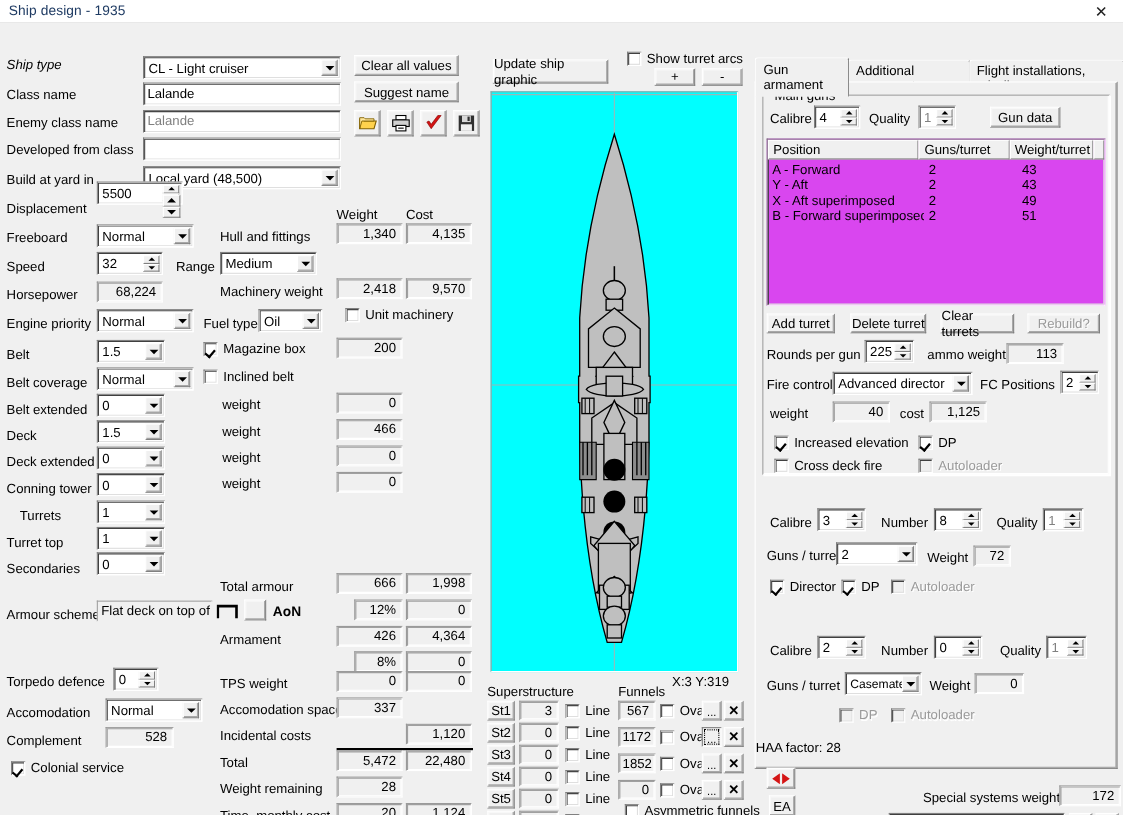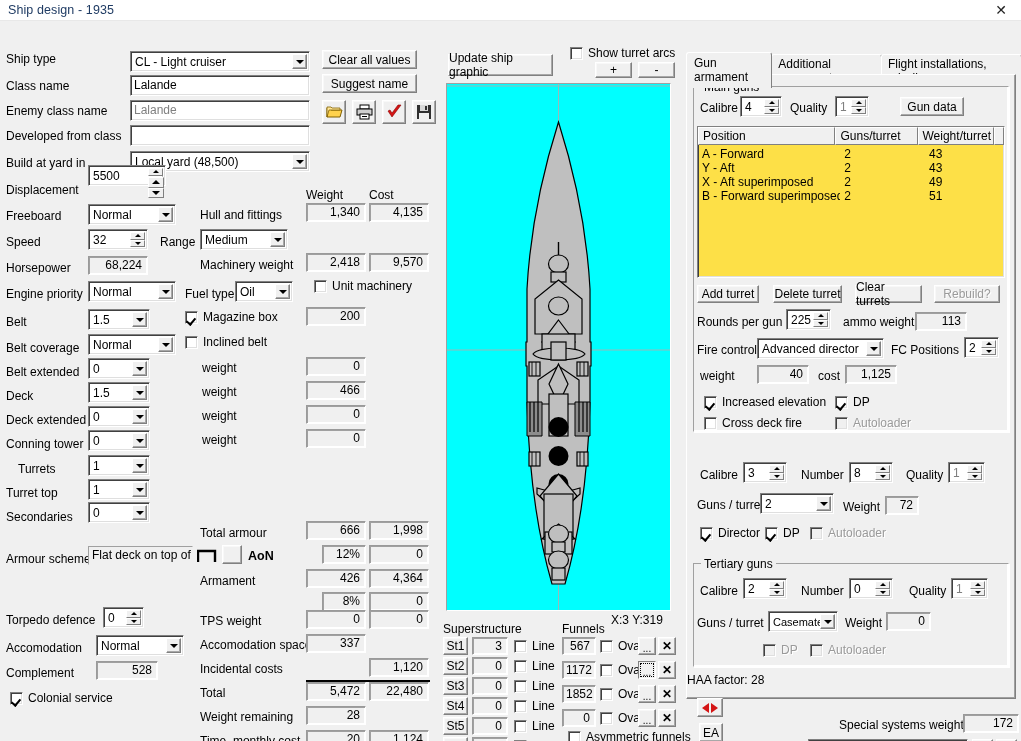--- a/index.html
+++ b/index.html
@@ -186,21 +186,21 @@
   .tab.active { padding: 3px 7px 4px 7px; position: relative; z-index: 3; font-weight: normal;}
   .tabpanel {
     position: absolute;
     background: #f0f0f0;
     border: 1px solid; border-color: #ffffff #808080 #808080 #ffffff;
     box-shadow: inset -1px -1px 0 #a0a0a0;
   }
 
   
   .lv {
-    background: #fde047;
+    background: #d946ef;
     border: 1px solid; border-color:#808080 #ffffff #ffffff #808080;
     box-shadow: inset 1px 1px 0 #404040, inset -1px -1px 0 #dfdfdf;
     overflow: hidden;
   }
   .lv-head { display:flex; height: 18px; }
   .lv-head div {
     background:#f0f0f0;
     border: 1px solid; border-color:#ffffff #808080 #808080 #ffffff;
     font-size:12px; padding: 1px 4px; white-space: nowrap; overflow: hidden;
     display: flex; align-items: center;
@@ -224,21 +224,21 @@
 <div class="win">
 
   <div class="titlebar">
     <span class="title">Ship design - 1935</span>
     <span class="spacer"></span>
     <span class="close-btn">✕</span>
   </div>
 
   <div class="body">
 
-    <div class="pos lbl" style="left:6px; top:31px;">Ship type</div>
+    <div class="pos lbl" style="left:6px; top:31px;font-style:italic;">Ship type</div>
     <div class="pos combo" style="left:130px; top:30px; width:180px;">
       <span>CL - Light cruiser</span>
       <span class="arrow">
           <i class="tri-d"></i>
         </span>
     </div>
 
     <div class="pos lbl" style="left:6px; top:58px;">Class name</div>
     <div class="pos fld" style="left:130px; top:54px; width:180px; height:21px;">
       <span>Lalande</span>
@@ -1028,23 +1028,20 @@
       </div>
     <div class="pos cb" style="left:765px; top:505px;">
         <span class="cbbox checked"></span>
         <span>DP</span>
       </div>
     <div class="pos cb dis" style="left:810px; top:505px;">
         <span class="cbbox"></span>
         <span>Autoloader</span>
       </div>
 
-    <div class="group" style="left:693px; top:542px; width:316px; height:104px;">
-      <span class="gtitle">Tertiary guns</span>
-    </div>
     <div class="pos lbl" style="left:700px; top:563px;">Calibre</div>
     <div class="pos spin" style="left:743px; top:557px; width:44px;">
       <span>2</span>
       <span class="upd">
           <div>
             <i class="tri-u"></i>
           </div>
           <div>
             <i class="tri-d"></i>
           </div>

